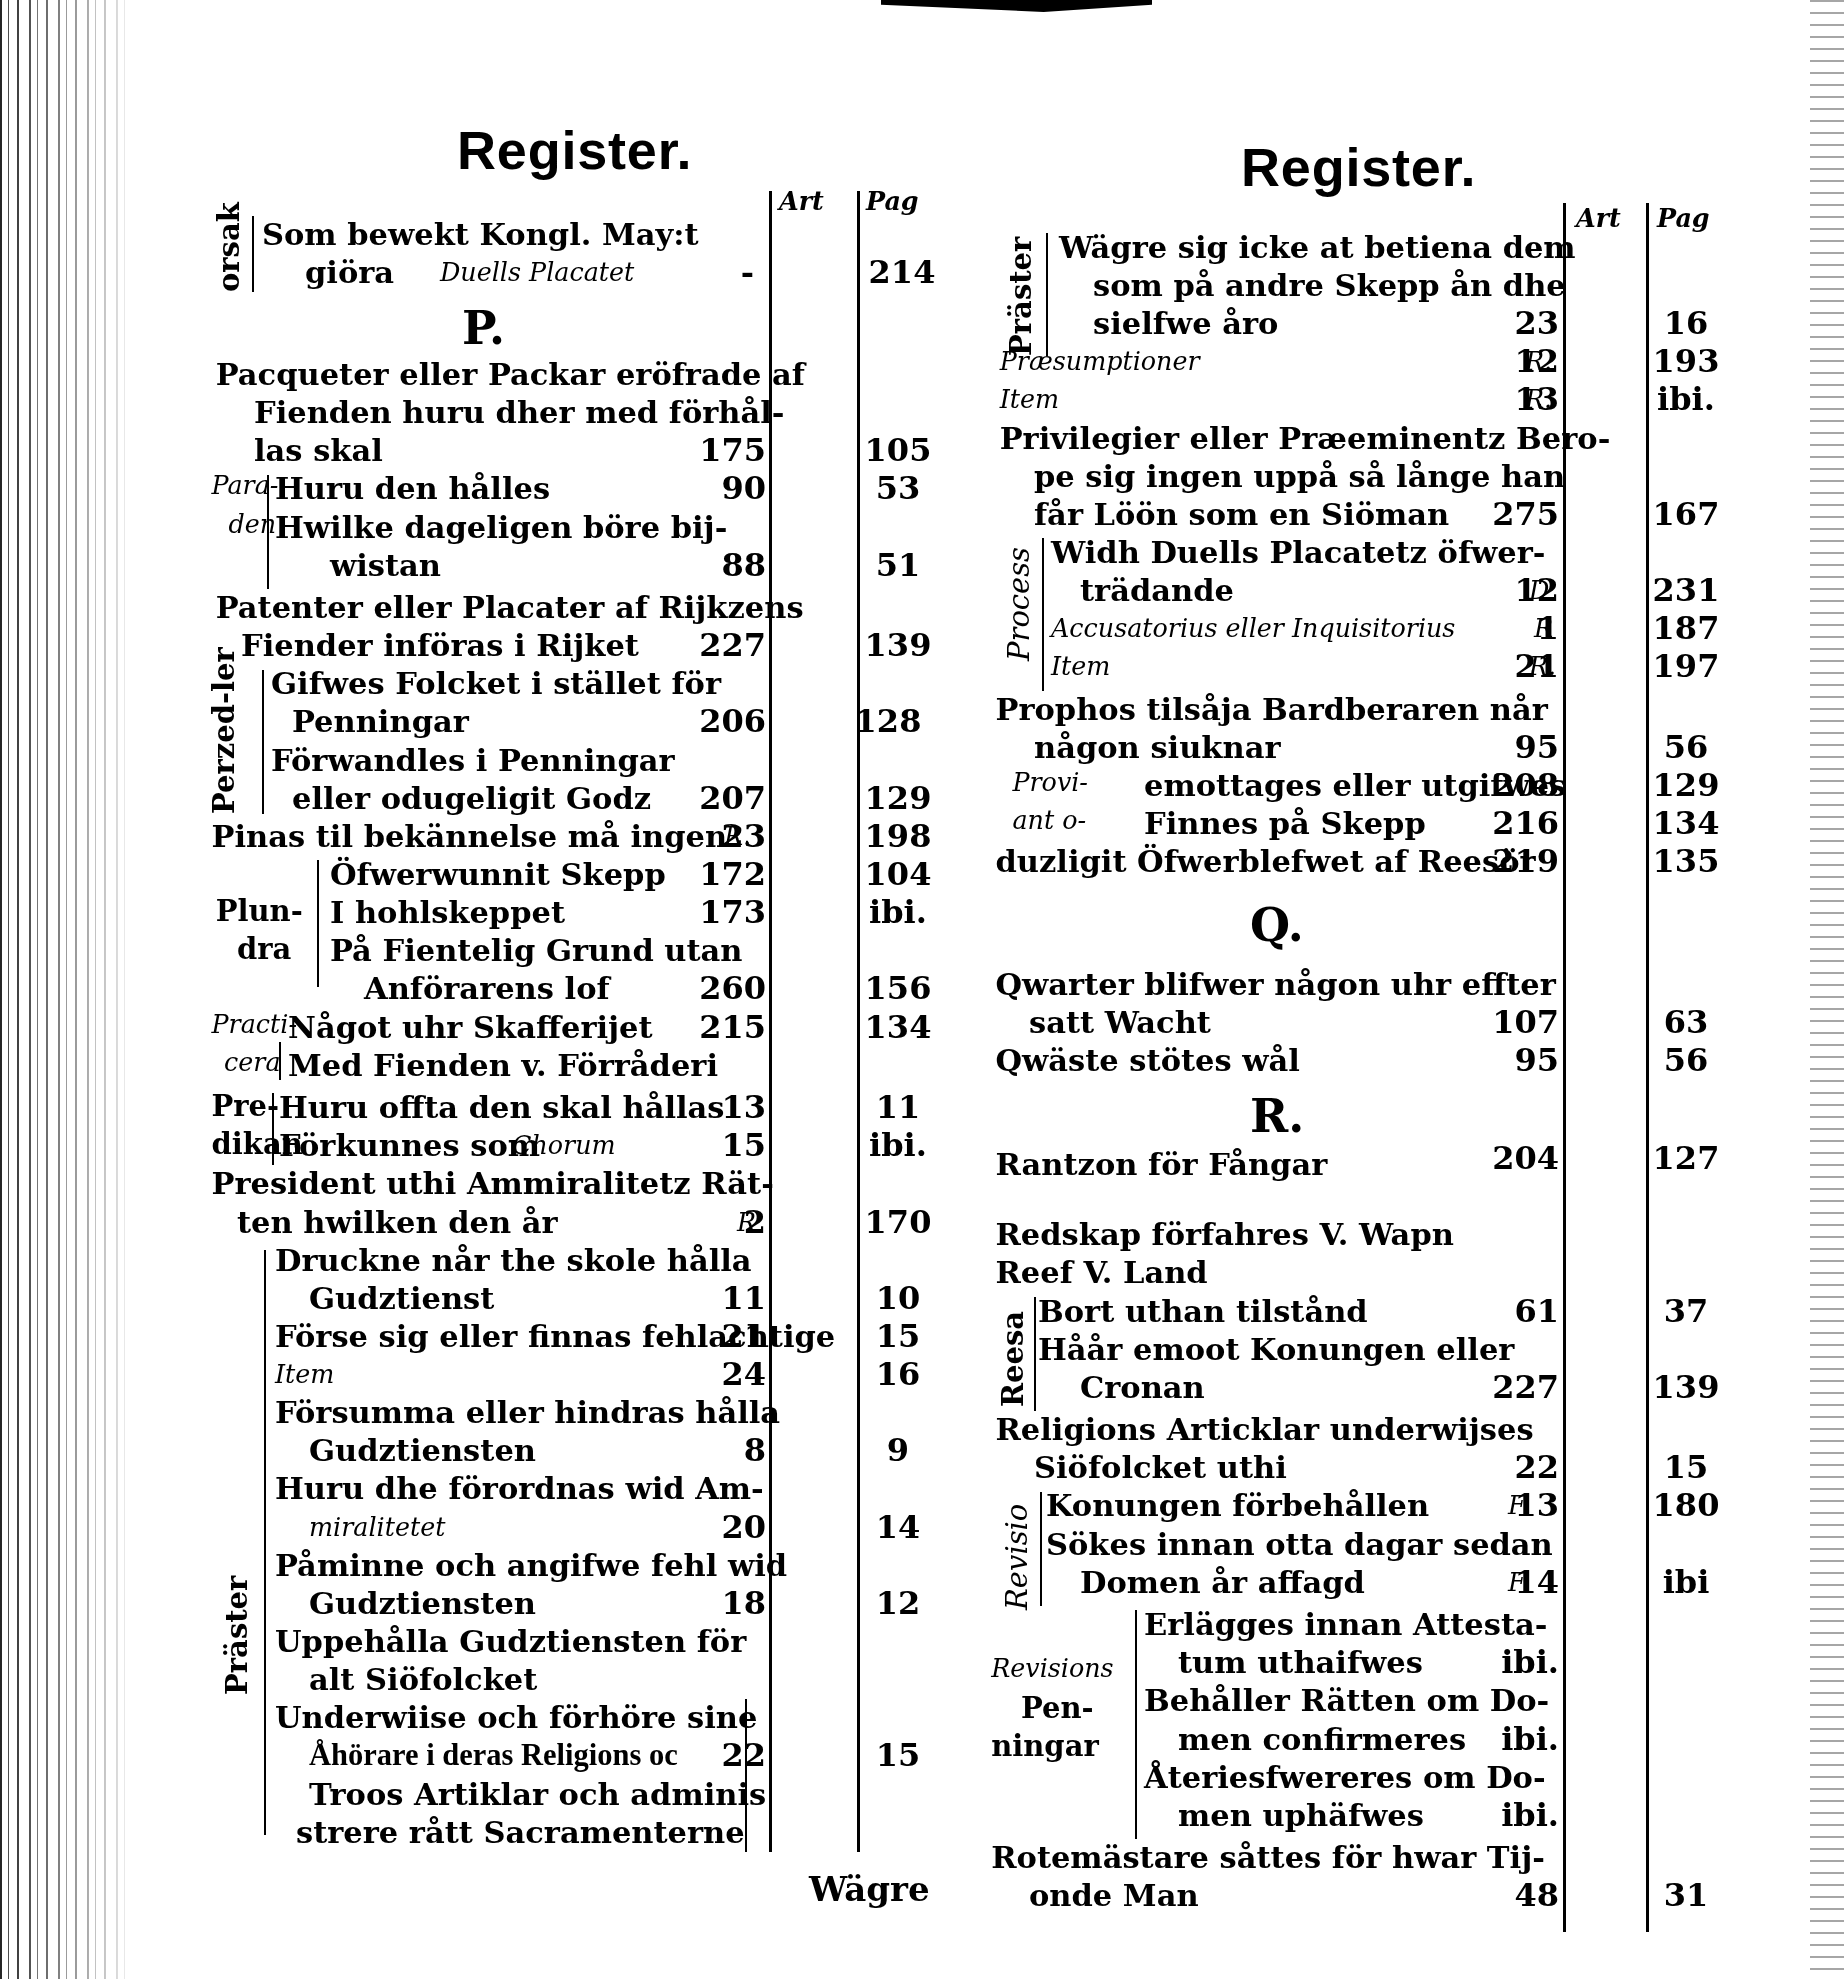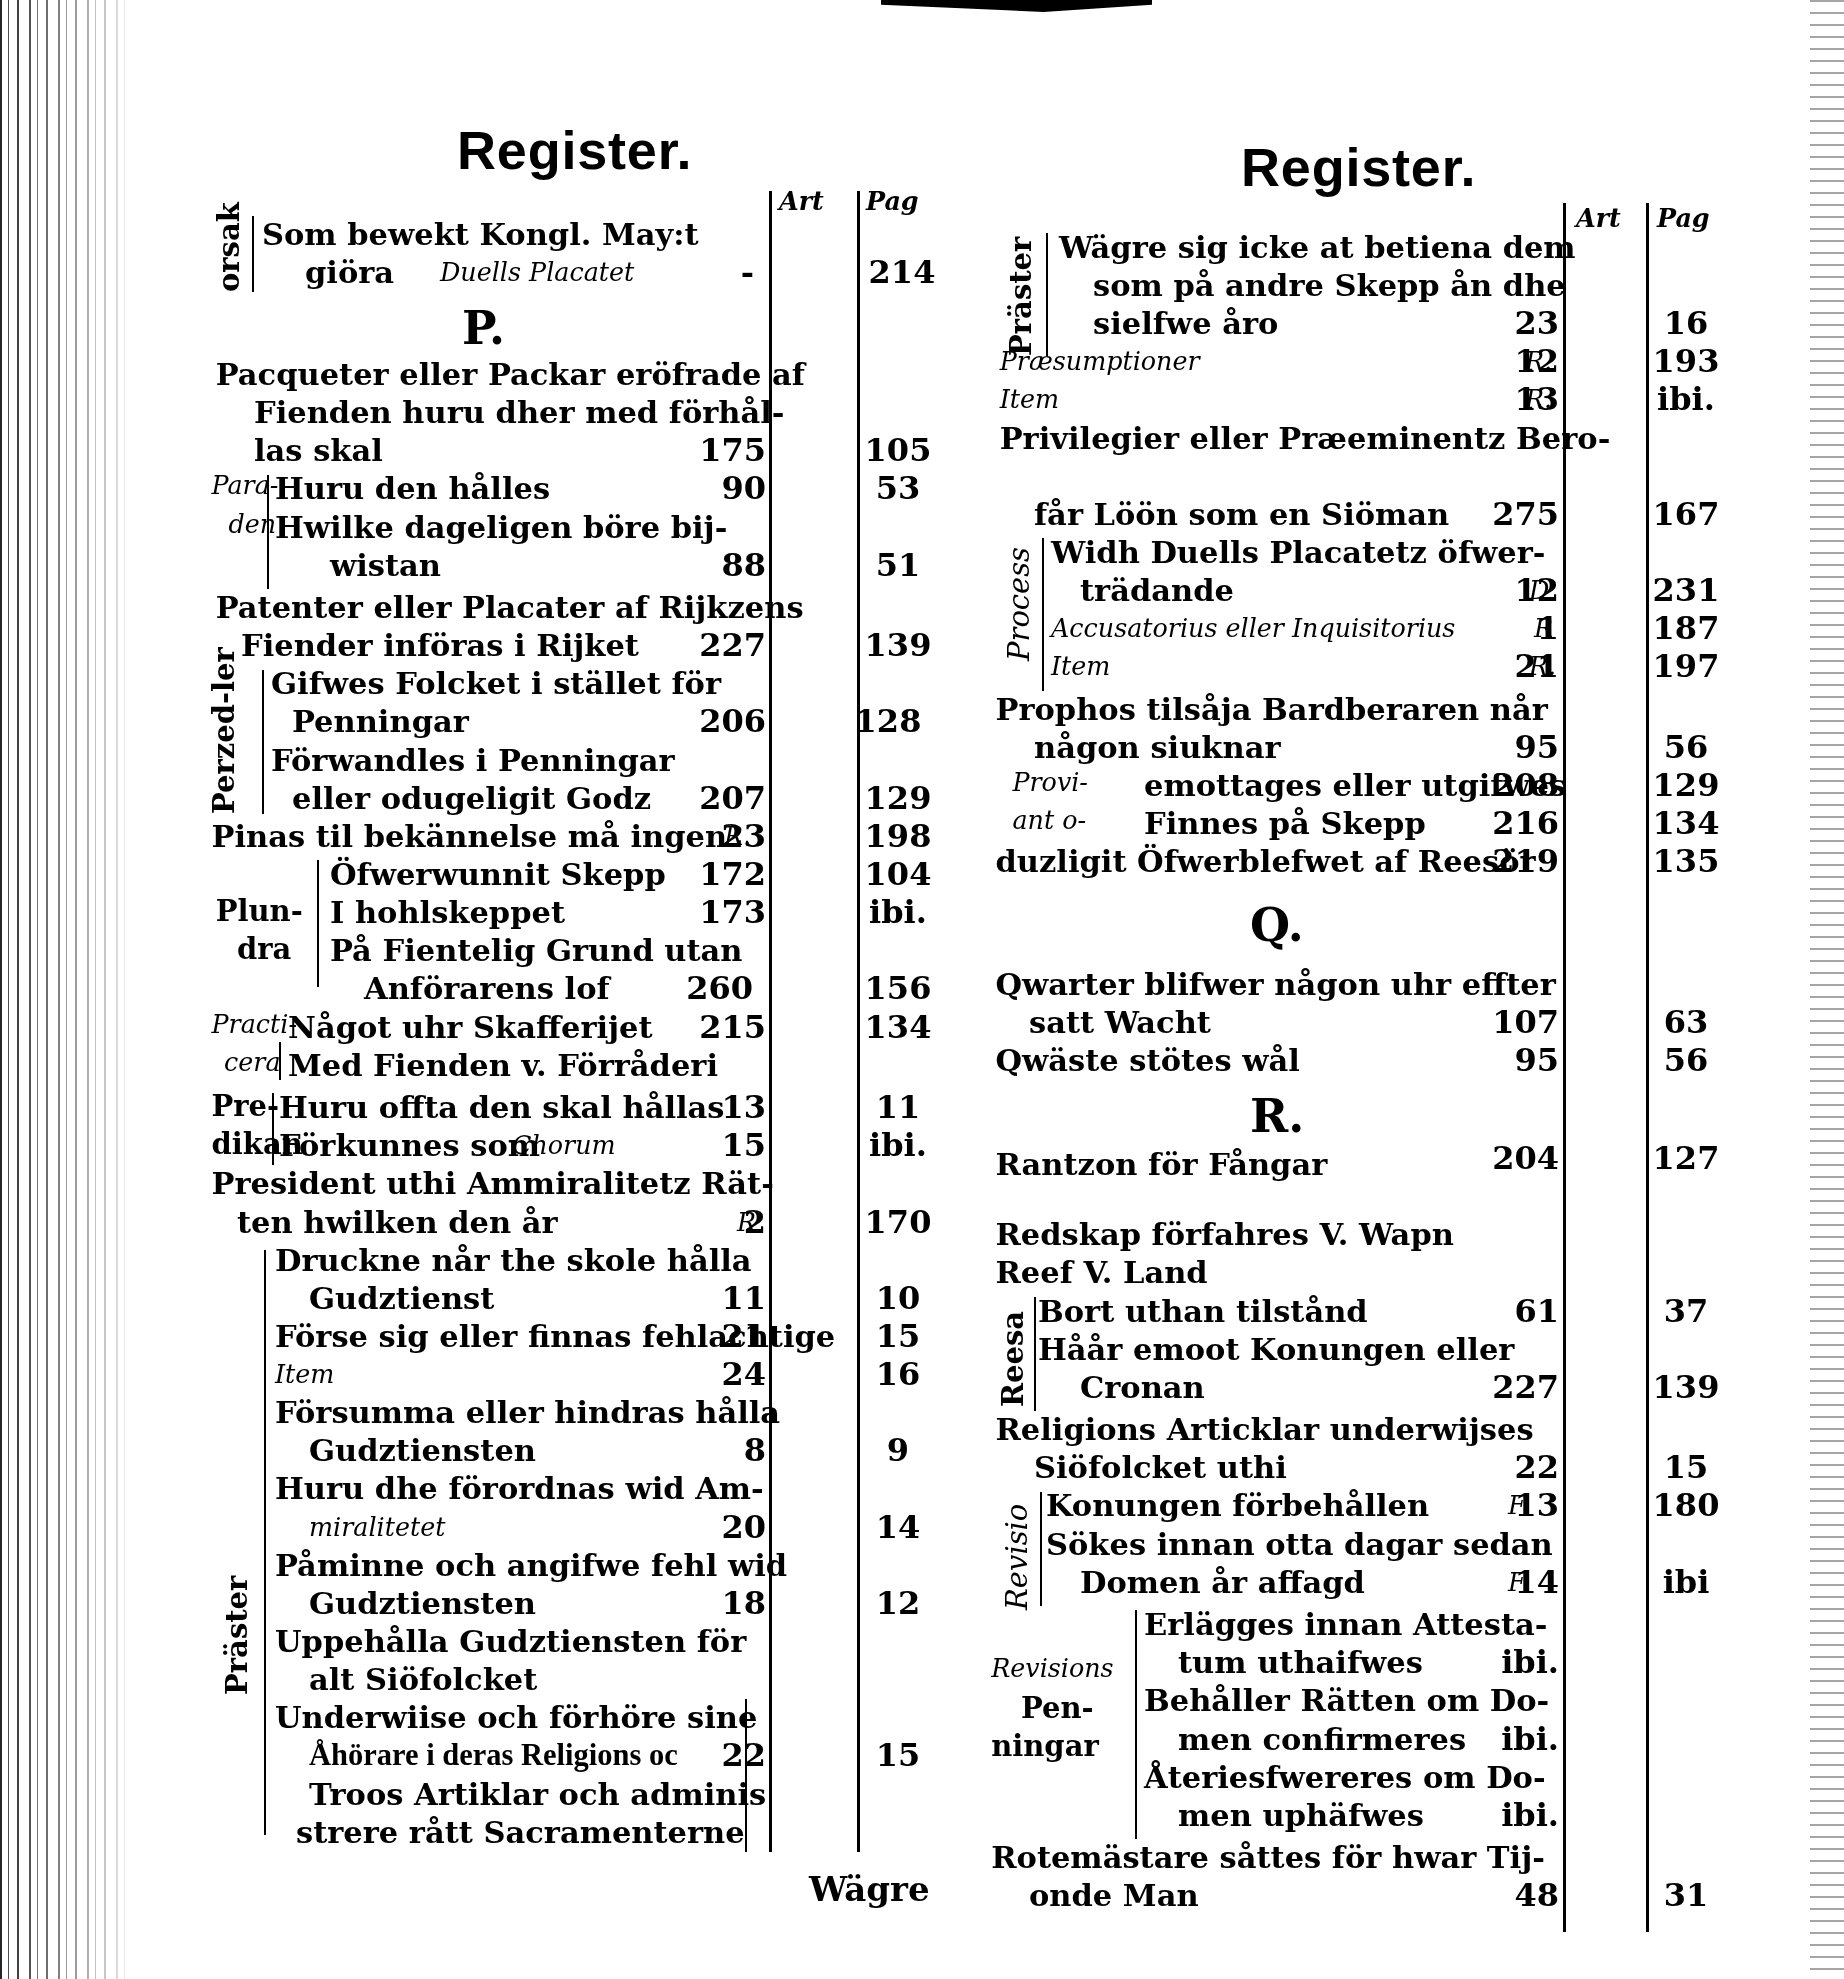--- a/index.html
+++ b/index.html
@@ -140,21 +140,21 @@
   <div class="row" style="top:894px;">
       <span class="txt" style="left:127px;">I hohlskeppet</span>
       <span class="art" style="left:487px;">173</span>
       <span class="pag" style="left:657px;">ibi.</span>
     </div>
   <div class="row" style="top:932px;">
       <span class="txt" style="left:127px;">På Fientelig Grund utan</span>
     </div>
   <div class="row" style="top:970px;">
       <span class="txt" style="left:161px;">Anförarens lof</span>
-      <span class="art" style="left:474px;">260</span>
+      <span class="art" style="left:487px;">260</span>
       <span class="pag" style="left:657px;">156</span>
     </div>
 
   <div class="side it" style="left:8.5px;top:1009px;">Practi-</div>
   <div class="side it" style="left:21px;top:1047px;">cera</div>
   <div class="bracket" style="left:76px;top:1042px;height:38px;"></div>
   <div class="row" style="top:1009px;">
       <span class="txt" style="left:85px;">Något uhr Skafferijet</span>
       <span class="art" style="left:487px;">215</span>
       <span class="pag" style="left:657px;">134</span>
@@ -285,20 +285,23 @@
     </div>
   <div class="row" style="top:381px;">
       <span class="txt it" style="left:12.7px;">Item</span>
       <span class="ref" style="left:538px;">R.</span>
       <span class="art" style="left:496px;">13</span>
       <span class="pag" style="left:661px;">ibi.</span>
     </div>
   <div class="row" style="top:420px;">
       <span class="txt" style="left:12.7px;">Privilegier eller Præeminentz Bero-</span>
     </div>
+  <div class="row" style="top:458px;">
+      <span class="txt" style="left:47px;">pe sig ingen uppå så långe han</span>
+    </div>
   <div class="row" style="top:496px;">
       <span class="txt" style="left:47px;">får Löön som en Siöman</span>
       <span class="art" style="left:496px;">275</span>
       <span class="pag" style="left:661px;">167</span>
     </div>
 
   <div class="vert it" style="left:15.3px;top:661px;">Process</div>
   <div class="bracket" style="left:55px;top:538px;height:153px;"></div>
   <div class="row" style="top:534px;">
       <span class="txt" style="left:64px;">Widh Duells Placatetz öfwer-</span>

